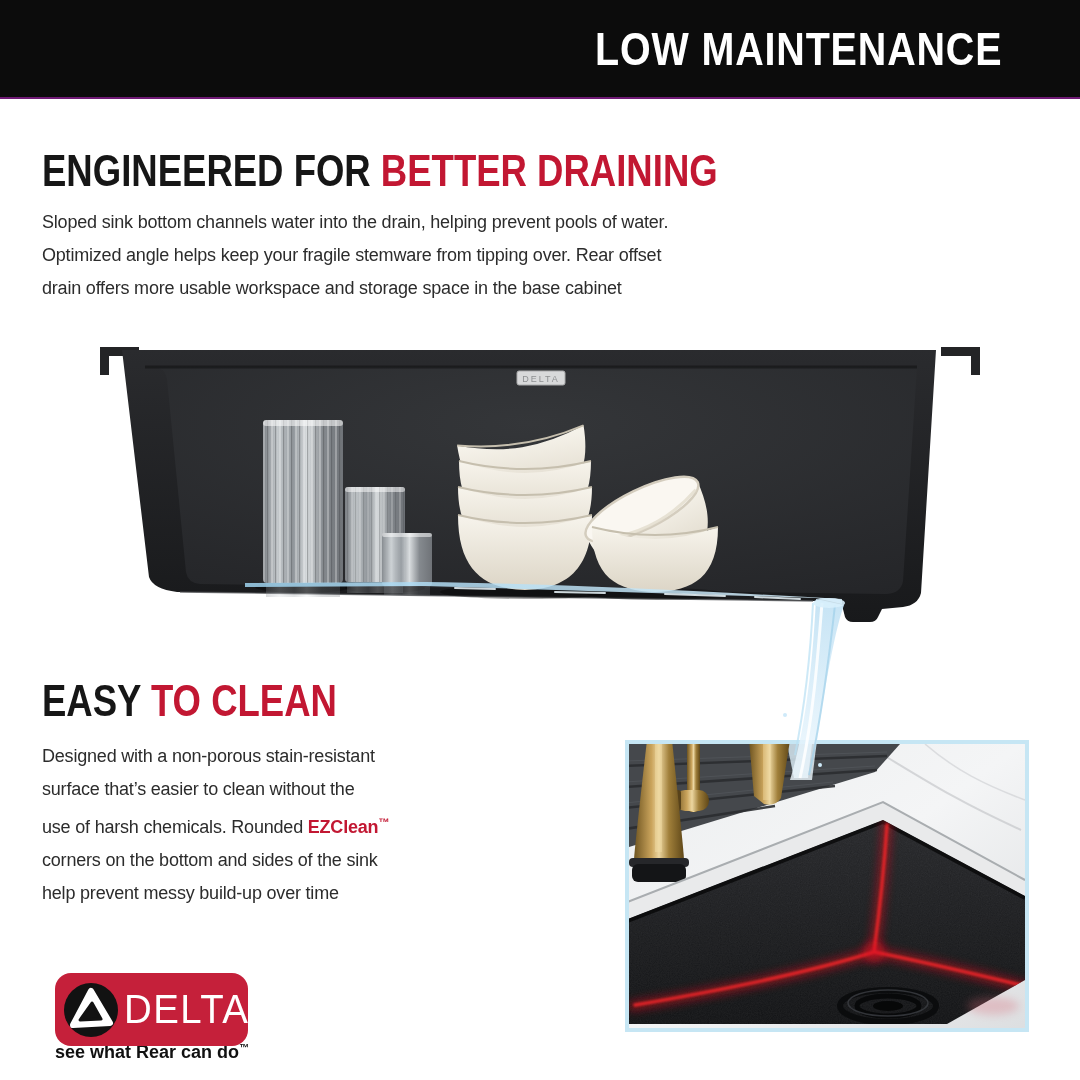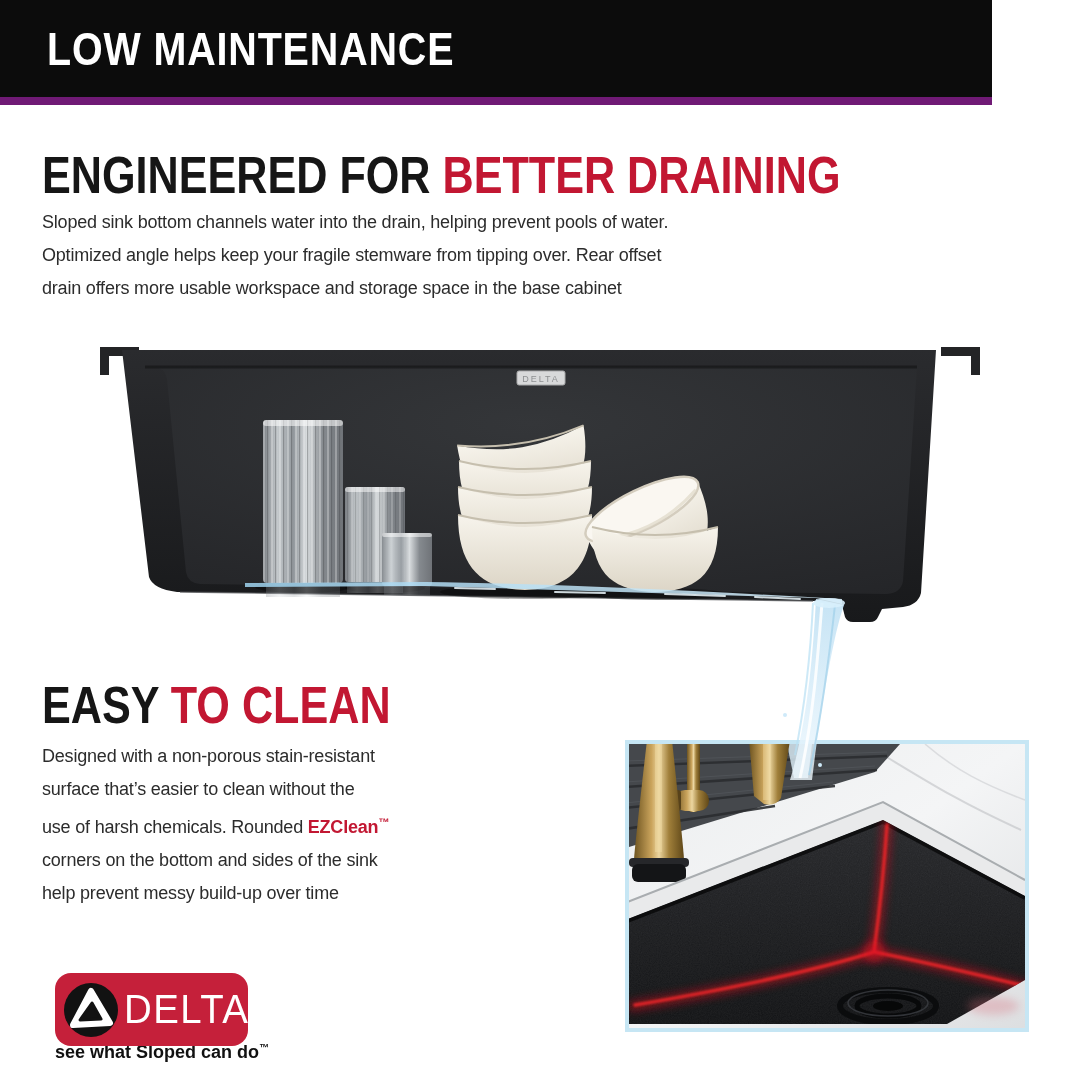--- a/index.html
+++ b/index.html
@@ -1,26 +1,26 @@
 <!DOCTYPE html>
 <html><head>
 <meta charset="utf-8">
 <style>
   html,body{margin:0;padding:0;background:#ffffff;}
   .page{position:relative;width:1080px;height:1080px;background:#ffffff;overflow:hidden;
         font-family:"Liberation Sans",sans-serif;}
 
   
-  .topbar{position:absolute;left:0;top:0;width:992px;height:97px;background:#0c0c0c;
-          border-bottom:8px solid #701a75;display:flex;align-items:center;}
+  .topbar{position:absolute;left:0;top:0;width:1080px;height:97px;background:#0c0c0c;
+          border-bottom:2px solid #701a75;display:flex;align-items:center;justify-content:flex-end;}
   .topbar-title{color:#ffffff;font-size:47px;font-weight:bold;letter-spacing:1px;
           margin-left:47px;display:inline-block;transform:scaleX(.84);transform-origin:left center;white-space:nowrap;}
 
   
-  .h2{position:absolute;left:42px;font-size:52px;font-weight:bold;line-height:1;white-space:nowrap;}
+  .h2{position:absolute;left:42px;font-size:44px;font-weight:bold;line-height:1;white-space:nowrap;}
   .h2-inner{display:inline-block;transform:scaleX(.83);transform-origin:left center;}
   .h2 .blk{color:#161616;}
   .h2 .red{color:#c21732;}
   .h2-draining{top:149px;}
   .h2-clean{top:679px;}
 
   
   .para{position:absolute;left:42px;color:#2c2c2c;font-size:18px;line-height:33px;
         white-space:pre-line;letter-spacing:-0.2px;}
   .para-draining{top:206px;width:1010px;}
@@ -307,15 +307,15 @@
 help prevent messy build-up over time</span></div>
 
   <div class="logo-box">
     <svg class="logo-icon" width="58" height="58" viewBox="0 0 58 58">
       <circle cx="29" cy="29" r="27" fill="#121212"></circle>
       <path d="M29,10 L48,42 L11,44 Z" fill="#ffffff" stroke="#ffffff" stroke-width="6" stroke-linejoin="round"></path>
       <path d="M30,22 L39,38 L18,39 Z" fill="#121212" stroke="#121212" stroke-width="3" stroke-linejoin="round"></path>
     </svg>
     <span class="logo-word">DELTA</span>
   </div>
-  <div class="logo-tagline"><span>see what Sloped can do</span><span class="tm">™</span></div>
+  <div class="logo-tagline"><span>see what Rear can do</span><span class="tm">™</span></div>
 
 </div>
 
 </body></html>

